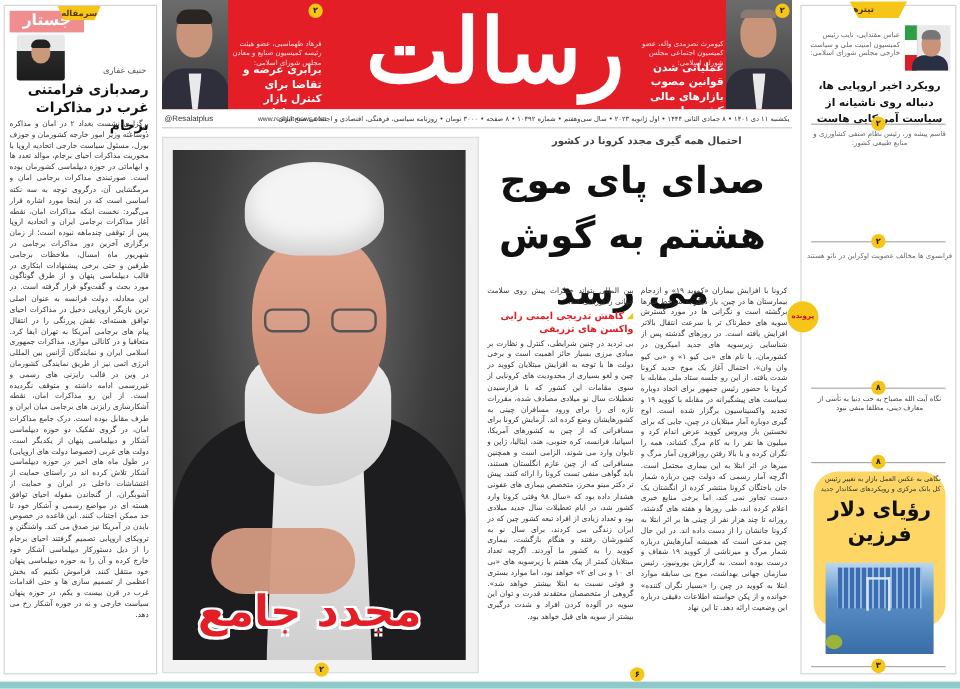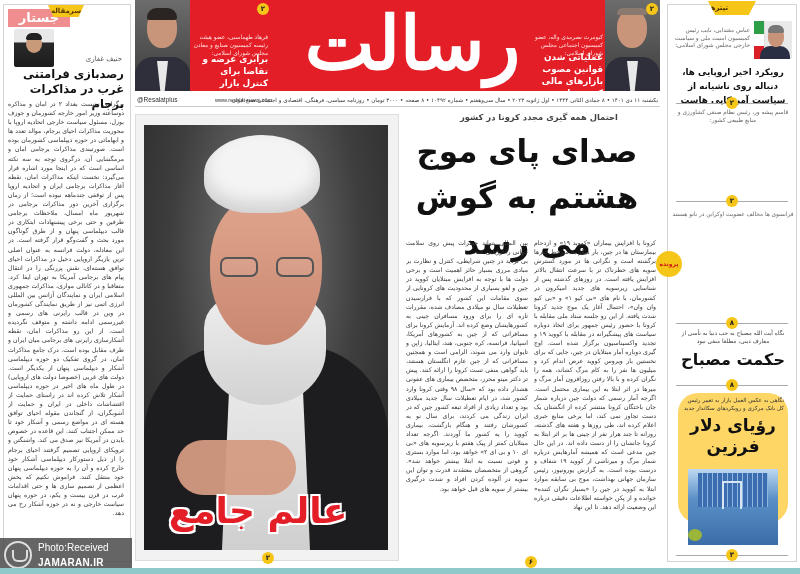--- a/index.html
+++ b/index.html
@@ -163,30 +163,31 @@
       <div class="robe-inner"></div>
       <div class="beard"></div>
       <div class="face-big"></div>
       <div class="turban"></div>
       <div class="glasses">
           <span></span>
           <span></span>
         </div>
       <div class="hands"></div>
     </div>
-    <div class="feature-title">عالم جامع</div>
+    <div class="feature-title">مجدد جامع</div>
     <div class="page-badge" style="left:126px; top:437px;">۲</div>
   </div>
 
   <div class="main">
     <div class="kicker">احتمال همه گیری مجدد کرونا در کشور</div>
     <div class="headline">صدای پای موج هشتم به گوش می رسد</div>
     <div class="col-a body-text">کرونا با افزایش بیماران «کووید ۱۹» و ازدحام بیمارستان ها در چین، بار دیگر به سرخط خبرها برگشته است و نگرانی ها در مورد گسترش سویه های خطرناک تر با سرعت انتقال بالاتر افزایش یافته است. در روزهای گذشته پس از شناسایی زیرسویه های جدید امیکرون در کشورمان، با نام های «بی کیو ۱» و «بی کیو وان وان»، احتمال آغاز یک موج جدید کرونا شدت یافته. از این رو جلسه ستاد ملی مقابله با کرونا با حضور رئیس جمهور برای اتخاذ دوباره سیاست های پیشگیرانه در مقابله با کووید ۱۹ و تجدید واکسیناسیون برگزار شده است. اوج گیری دوباره آمار مبتلایان در چین، جایی که برای نخستین بار ویروس کووید عرض اندام کرد و میلیون ها نفر را به کام مرگ کشاند، همه را نگران کرده و با بالا رفتن روزافزون آمار مرگ و میرها در اثر ابتلا به این بیماری محتمل است. اگرچه آمار رسمی که دولت چین درباره شمار جان باختگان کرونا منتشر کرده از انگشتان یک دست تجاوز نمی کند، اما برخی منابع خبری اعلام کرده اند، طی روزها و هفته های گذشته، روزانه تا چند هزار نفر از چینی ها بر اثر ابتلا به کرونا جانشان را از دست داده اند. در این حال چین مدعی است که همیشه آمارهایش درباره شمار مرگ و میرناشی از کووید ۱۹ شفاف و درست بوده است. به گزارش یورونیوز، رئیس سازمان جهانی بهداشت، موج بی سابقه موارد ابتلا به کووید در چین را «بسیار نگران کننده» خوانده و از پکن خواسته اطلاعات دقیقی درباره این وضعیت ارائه دهد. تا این نهاد</div>
     <div class="col-b">
       <div class="body-text">بین المللی بتواند خطرات پیش روی سلامت جهانی را ارزیابی کند.</div>
+      <div class="subhead">کاهش تدریجی ایمنی زایی واکسن های تزریقی</div>
       <div class="body-text">بی تردید در چنین شرایطی، کنترل و نظارت بر مبادی مرزی بسیار حائز اهمیت است و برخی دولت ها با توجه به افزایش مبتلایان کووید در چین و لغو بسیاری از محدودیت های کرونایی از سوی مقامات این کشور که با فرارسیدن تعطیلات سال نو میلادی مصادف شده، مقررات تازه ای را برای ورود مسافران چینی به کشورهایشان وضع کرده اند. آزمایش کرونا برای مسافرانی که از چین به کشورهای آمریکا، اسپانیا، فرانسه، کره جنوبی، هند، ایتالیا، ژاپن و تایوان وارد می شوند، الزامی است و همچنین مسافرانی که از چین عازم انگلستان هستند، باید گواهی منفی تست کرونا را ارائه کنند. پیش تر دکتر مینو محرز، متخصص بیماری های عفونی هشدار داده بود که «سال ۹۸ وقتی کرونا وارد کشور شد، در ایام تعطیلات سال جدید میلادی بود و تعداد زیادی از افراد تبعه کشور چین که در ایران زندگی می کردند، برای سال نو به کشورشان رفتند و هنگام بازگشت، بیماری کووید را به کشور ما آوردند. اگرچه تعداد مبتلایان کمتر از پیک هفتم با زیرسویه های «بی ای ۱۰ و بی ای ۲» خواهد بود، اما موارد بستری و فوتی نسبت به ابتلا بیشتر خواهد شد». گروهی از متخصصان معتقدند قدرت و توان این سویه در آلوده کردن افراد و شدت درگیری بیشتر از سویه های قبل خواهد بود.</div>
     </div>
     <div class="page-badge" style="left:121px; top:444px;">۶</div>
   </div>
 
   <div class="col-right">
     <div class="tab-titles">تیترها</div>
 
     <div class="r-photo">
         <div class="flag"></div>
@@ -205,36 +206,30 @@
         <div class="badge">۲</div>
       </div>
 
     <div class="r-small" style="left:4px; top:206px; width:122px; text-align:center;">فرانسوی ها مخالف عضویت اوکراین در ناتو هستند</div>
     <div class="projectseal" style="top:246px;">پرونده</div>
     <div class="r-divider" style="top:318px;">
         <div class="badge">۸</div>
       </div>
 
     <div class="r-small" style="left:6px; top:325px; width:118px; text-align:center; color:#444;">نگاه آیت الله مصباح به حب دنیا به تأسی از معارف دینی، مطلقا منفی نبود</div>
-    <div class="r-bold" style="left:4px; top:344px; width:122px; font-size:16px; line-height:22px;">حکمت مصباح</div>
     <div class="r-divider" style="top:380px;">
         <div class="badge">۸</div>
       </div>
 
     <div class="yellow-box" style="top:388px; height:130px;border-radius:20px;">
       <div class="cap">نگاهی به عکس العمل بازار به تغییر رئیس کل بانک مرکزی و رویکردهای سکاندار جدید</div>
       <div class="ttl" style="top:22px; font-size:17px; line-height:21px; width:104px; left:3px;">رؤیای دلار فرزین</div>
       <div class="bank" style="top:76px; height:76px;"></div>
       <div class="tree" style="top:136px;"></div>
     </div>
     <div class="r-divider" style="top:550px;">
         <div class="badge">۳</div>
       </div>
   </div>
 
-  <div class="credit">
-    <div class="logo"></div>
-    <div class="l1">Photo:Received</div>
-    <div class="l2">JAMARAN.IR</div>
-  </div>
 
   <div class="bottom-line"></div>
 </div>
 
 </body></html>

